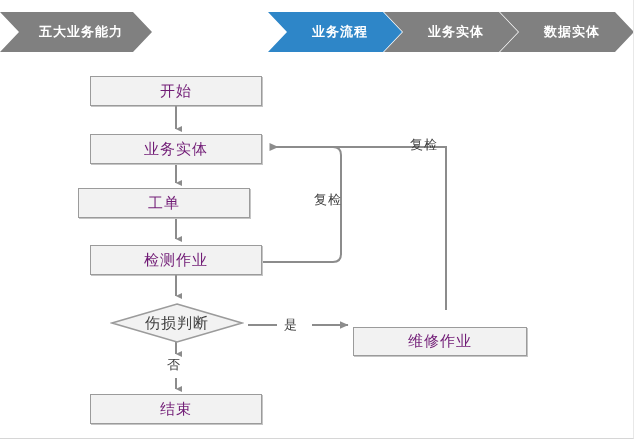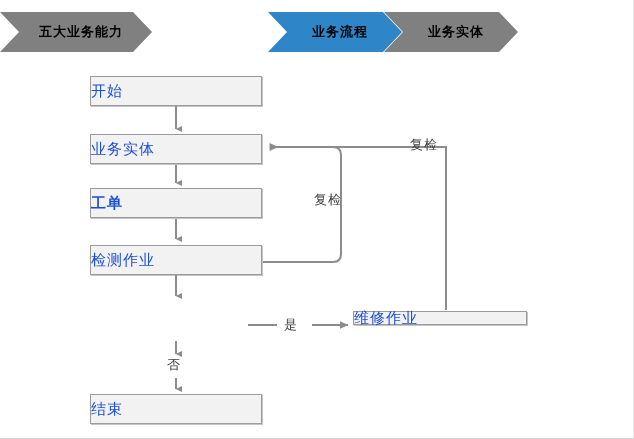--- a/index.html
+++ b/index.html
@@ -29,21 +29,21 @@
     width: 634px;
     height: 40px;
   }
   .chev {
     position: absolute;
     top: 0;
     height: 40px;
     display: flex;
     align-items: center;
     justify-content: center;
-    color: #000000;
+    color: #ffffff;
     font-size: 13px;
     font-weight: bold;
     letter-spacing: 1px;
     clip-path: polygon(0 0, calc(100% - 19px) 0, 100% 50%, calc(100% - 19px) 100%, 0 100%, 19px 50%);
     box-sizing: border-box;
     padding-left: 10px;
   }
   .chev.first {
     clip-path: polygon(0 0, calc(100% - 19px) 0, 100% 50%, calc(100% - 19px) 100%, 0 100%, 19px 50%);
   }
@@ -56,22 +56,22 @@
     width: 634px;
     height: 439px;
   }
   .node {
     position: absolute;
     background: #f2f2f2;
     border: 1px solid #9b9b9b;
     box-shadow: 1px 1px 0 0 rgba(150,150,150,0.55);
     display: flex;
     align-items: center;
-    justify-content: flex-start;
-    color: #1d4ed8;
+    justify-content: center;
+    color: #701a75;
     font-size: 15px;
     box-sizing: border-box;
     letter-spacing: 1px;
   }
   .diamond-wrap {
     position: absolute;
   }
   .diamond-label {
     position: absolute;
     left: 0;
@@ -108,20 +108,23 @@
 
   <div id="breadcrumb">
     <div class="chev first" style="left:0px; width:152px; background:#808080;">
       <span>五大业务能力</span>
     </div>
     <div class="chev" style="left:268px; width:134px; background:#2e86c8;">
       <span>业务流程</span>
     </div>
     <div class="chev" style="left:384px; width:134px; background:#808080;">
       <span>业务实体</span>
+    </div>
+    <div class="chev" style="left:500px; width:134px; background:#808080;">
+      <span>数据实体</span>
     </div>
   </div>
 
   <div id="flow">
 
     <svg class="links" viewBox="0 0 634 439">
       <defs>
         <marker id="arrow-down" markerWidth="10" markerHeight="10" refX="3" refY="6.2" orient="auto" markerUnits="userSpaceOnUse">
           <path d="M0,0 L6,0 L3,6.5 z" fill="#8c8c8c"></path>
         </marker>
@@ -153,30 +156,36 @@
     </svg>
 
     <div class="node" style="left:90px; top:76px; width:172px; height:30px;">
       <span>开始</span>
     </div>
 
     <div class="node" style="left:90px; top:134px; width:172px; height:30px;">
       <span>业务实体</span>
     </div>
 
-    <div class="node" style="left:90px; top:188px; width:172px; height:30px;font-weight:bold;">
+    <div class="node" style="left:78px; top:188px; width:172px; height:30px;">
       <span>工单</span>
     </div>
 
     <div class="node" style="left:90px; top:245px; width:172px; height:30px;">
       <span>检测作业</span>
     </div>
 
-
-    <div class="node" style="left:353px; top:311px; width:174px; height:14px;">
+    <div class="diamond-wrap" style="left:110px; top:303px; width:134px; height:40px;">
+      <svg width="134" height="40" viewBox="0 0 134 40">
+        <polygon points="67,1 132,20 67,39 2,20" fill="#f2f2f2" stroke="#9b9b9b" stroke-width="1.6"></polygon>
+      </svg>
+      <div class="diamond-label">伤损判断</div>
+    </div>
+
+    <div class="node" style="left:353px; top:327px; width:174px; height:29px;">
       <span>维修作业</span>
     </div>
 
     <div class="node" style="left:90px; top:394px; width:172px; height:30px;">
       <span>结束</span>
     </div>
 
     <div class="edge-label" style="left:314px; top:191px;">
       <span>复检</span>
     </div>

